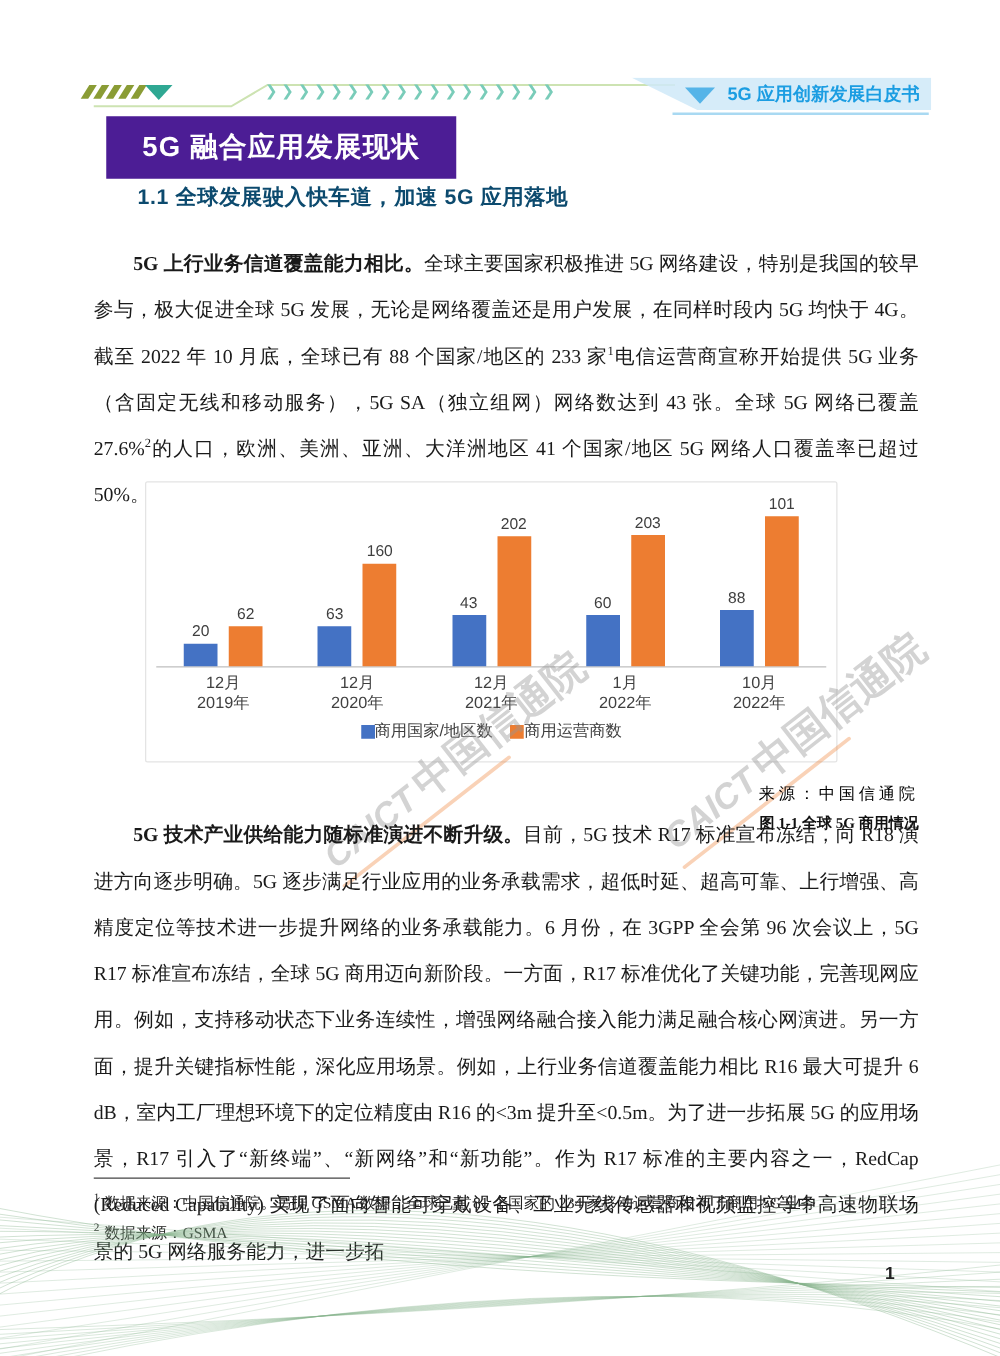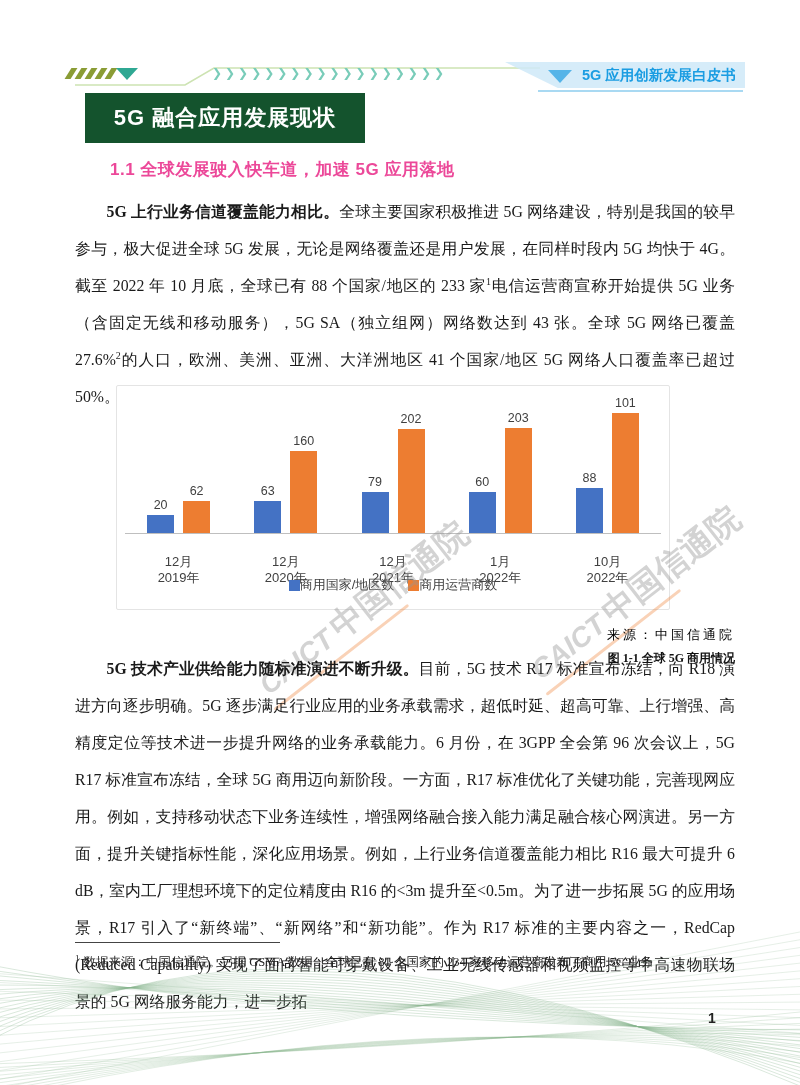--- a/index.html
+++ b/index.html
@@ -19,48 +19,48 @@
   .blueband{position:absolute;left:505px;top:4px;width:240px;height:26px;background:#cfe9f8;
             clip-path:polygon(0 0,100% 0,100% 100%,22% 100%,0 0);opacity:.85;}
   .tri-blue{position:absolute;left:548px;top:12px;width:0;height:0;
             border-left:12px solid transparent;border-right:12px solid transparent;
             border-top:13px solid #55b4e8;}
   .wp-label{position:absolute;left:582px;top:8px;font-family:"Liberation Sans","DejaVu Sans",sans-serif;
             font-size:14.5px;font-weight:bold;color:#1b9de2;white-space:nowrap;}
   .blue-underline{position:absolute;left:538px;top:32px;width:205px;height:2px;background:#a9d9f2;}
 
   
-  .banner{position:absolute;left:85px;top:93px;width:280px;height:50px;background:#14532d;
+  .banner{position:absolute;left:85px;top:93px;width:280px;height:50px;background:#4c1d95;
           display:flex;align-items:center;justify-content:center;}
   .banner span{font-family:"Liberation Sans","DejaVu Sans",sans-serif;font-size:22px;
                font-weight:bold;color:#ffffff;letter-spacing:1px;}
 
   
-  .section-h{position:absolute;left:110px;top:158px;font-family:"Liberation Sans","DejaVu Sans",sans-serif;
-             font-size:17px;font-weight:bold;color:#ec4899;letter-spacing:.5px;}
+  .section-h{position:absolute;left:110px;top:146px;font-family:"Liberation Sans","DejaVu Sans",sans-serif;
+             font-size:17px;font-weight:bold;color:#0c4a6e;letter-spacing:.5px;}
 
   
   .para{position:absolute;left:75px;width:660px;font-size:15.8px;line-height:37px;
         text-align:justify;text-indent:2em;}
   .para b{font-weight:bold;}
   .para sup{font-size:10px;line-height:0;}
   .p1{top:193px;}
   .p2{top:650px;}
 
   
   .figure{position:absolute;left:116px;top:385px;width:552px;height:223px;background:#fff;
           border:1px solid #e4e4e4;border-radius:2px;font-family:"Liberation Sans","DejaVu Sans",sans-serif;}
   .plot{position:absolute;left:8px;right:8px;top:8px;height:139px;display:flex;
         border-bottom:1px solid #bfbfbf;}
   .group{flex:1;display:flex;justify-content:center;align-items:flex-end;gap:9px;}
   .bar-wrap{display:flex;flex-direction:column;align-items:center;}
   .bar-label{font-size:12.5px;color:#3f3f3f;margin-bottom:3px;}
   .bar{width:27px;}
   .xrow{position:absolute;left:8px;right:8px;top:152px;display:flex;}
-  .xcell{flex:1;text-align:center;font-size:13px;color:#404040;line-height:16px;margin-top:16px;}
+  .xcell{flex:1;text-align:center;font-size:13px;color:#404040;line-height:16px;}
   .legend{position:absolute;left:0;right:0;top:190px;display:flex;justify-content:center;
           gap:14px;font-size:13px;color:#404040;}
   .legend-item{display:flex;align-items:center;gap:0;}
   .swatch{width:11px;height:11px;display:inline-block;}
   .wm{position:absolute;transform:rotate(-38deg);color:rgba(150,150,150,.42);
       font-size:33px;font-weight:bold;white-space:nowrap;pointer-events:none;
       font-family:"Liberation Sans","DejaVu Sans",sans-serif;}
   .wm .en{font-style:italic;font-size:28px;margin-right:6px;}
   .wm .swoosh{position:absolute;left:-4px;bottom:-4px;width:170px;height:3px;
               background:rgba(237,125,49,.35);border-radius:2px;}
@@ -129,21 +129,21 @@
             <div class="bar-label">63</div>
             <div class="bar" style="height: 32px; background: rgb(68, 114, 196);"></div>
           </div>
           <div class="bar-wrap">
             <div class="bar-label">160</div>
             <div class="bar" style="height: 82px; background: rgb(237, 125, 49);"></div>
           </div>
         </div>
         <div class="group">
           <div class="bar-wrap">
-            <div class="bar-label">79</div>
+            <div class="bar-label">43</div>
             <div class="bar" style="height: 41px; background: rgb(68, 114, 196);"></div>
           </div>
           <div class="bar-wrap">
             <div class="bar-label">202</div>
             <div class="bar" style="height: 104px; background: rgb(237, 125, 49);"></div>
           </div>
         </div>
         <div class="group">
           <div class="bar-wrap">
             <div class="bar-label">60</div>
@@ -207,20 +207,21 @@
     </div>
   </div>
   <div class="fig-source">来源：中国信通院</div>
   <div class="fig-caption">图 1-1  全球 5G 商用情况</div>
 
   <div class="para p2"><b>5G 技术产业供给能力随标准演进不断升级。</b><span>目前，5G 技术 R17 标准宣布冻结，向 R18 演进方向逐步明确。5G 逐步满足行业应用的业务承载需求，超低时延、超高可靠、上行增强、高精度定位等技术进一步提升网络的业务承载能力。6 月份，在 3GPP 全会第 96 次会议上，5G R17 标准宣布冻结，全球 5G 商用迈向新阶段。一方面，R17 标准优化了关键功能，完善现网应用。例如，支持移动状态下业务连续性，增强网络融合接入能力满足融合核心网演进。另一方面，提升关键指标性能，深化应用场景。例如，上行业务信道覆盖能力相比 R16 最大可提升 6 dB，室内工厂理想环境下的定位精度由 R16 的&lt;3m 提升至&lt;0.5m。为了进一步拓展 5G 的应用场景，R17 引入了“新终端”、“新网络”和“新功能”。作为 R17 标准的主要内容之一，RedCap (Reduced Capability) 实现了面向智能可穿戴设备、工业无线传感器和视频监控等中高速物联场景的 5G 网络服务能力，进一步拓</span></div>
 
   <div class="fn-divider"></div>
   <div class="footnotes">
     <div><sup>1</sup><span>数据来源：中国信通院。另据 GSMA 数据，全球已有 81 个国家的 234 家移动运营商发布了商用 5G 业务</span></div>
+    <div><sup>2</sup><span>数据来源：GSMA</span></div>
   </div>
 
   <svg class="guilloche" id="guilloche" viewBox="0 0 800 170">
       <path d="M-10 125 Q 300 -40 810 175" fill="none" stroke="rgba(134,178,140,0.38)" stroke-width="0.8"></path>
       <path d="M-10 120 Q 300 -30 810 171" fill="none" stroke="rgba(134,178,140,0.38)" stroke-width="0.8"></path>
       <path d="M-10 115 Q 300 -20 810 167" fill="none" stroke="rgba(134,178,140,0.38)" stroke-width="0.8"></path>
       <path d="M-10 110 Q 300 -10 810 163" fill="none" stroke="rgba(134,178,140,0.38)" stroke-width="0.8"></path>
       <path d="M-10 105 Q 300 0 810 159" fill="none" stroke="rgba(134,178,140,0.38)" stroke-width="0.8"></path>
       <path d="M-10 100 Q 300 10 810 155" fill="none" stroke="rgba(134,178,140,0.38)" stroke-width="0.8"></path>
       <path d="M-10 95 Q 300 20 810 151" fill="none" stroke="rgba(134,178,140,0.38)" stroke-width="0.8"></path>

